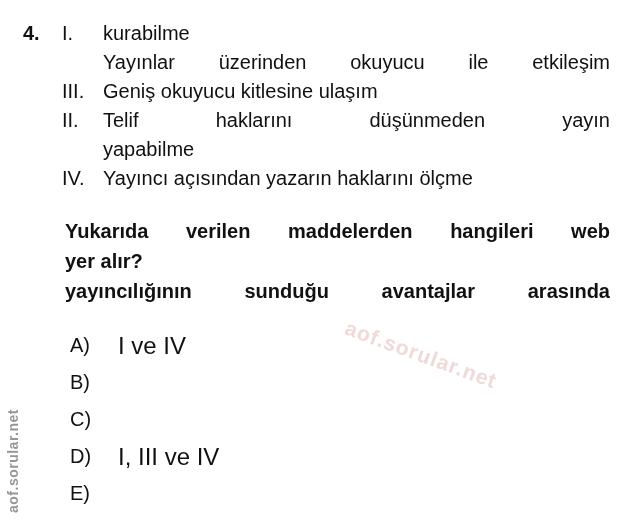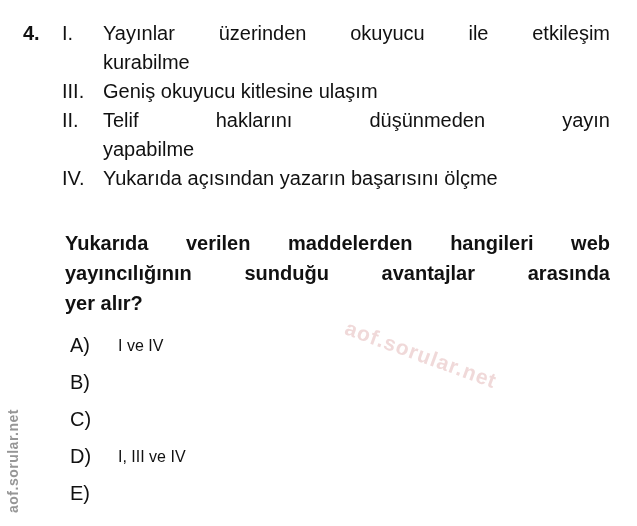--- a/index.html
+++ b/index.html
@@ -26,30 +26,29 @@
     font-size: 20px; line-height: 29px;
   }
   .item .lines { width: 507px; }
   .tline { font-size: 20px; line-height: 29px; }
   .tline.j { text-align: justify; text-align-last: justify; }
 
   
   .stem {
     position: absolute; left: 65px; top: 216px; width: 545px;
     font-weight: bold;
-    margin-top: 12px;
   }
   .stem .tline { font-size: 20px; line-height: 30px; }
   .stem .tline.j { text-align: justify; text-align-last: justify; }
 
   
   .options { position: absolute; left: 70px; top: 327px; width: 400px; }
   .option { display: flex; height: 37px; align-items: center; }
   .option .letter { flex: 0 0 48px; width: 48px; font-size: 20px; }
-  .option .text { font-size: 16px; }
+  .option .text { font-size: 24px; }
 
   
   .wm-diagonal {
     position: absolute; left: 350px; top: 316px;
     font-size: 21px; font-weight: bold; letter-spacing: 1px;
     transform: rotate(20deg); transform-origin: 0 0;
     white-space: nowrap; pointer-events: none;
   }
   .wm-vertical {
     position: absolute; left: 5px; top: 513px;
@@ -63,22 +62,22 @@
 
 <div class="page">
 
   <div class="qnum">4.</div>
 
   <div class="items">
 
     <div class="item">
       <span class="numeral">I.</span>
       <div class="lines">
+        <div class="tline">kurabilme</div>
         <div class="tline j">Yayınlar üzerinden okuyucu ile etkileşim</div>
-        <div class="tline">kurabilme</div>
       </div>
     </div>
 
     <div class="item">
       <span class="numeral">III.</span>
       <div class="lines">
         <div class="tline">Geniş okuyucu kitlesine ulaşım</div>
       </div>
     </div>
 
@@ -86,30 +85,30 @@
       <span class="numeral">II.</span>
       <div class="lines">
         <div class="tline j">Telif haklarını düşünmeden yayın</div>
         <div class="tline">yapabilme</div>
       </div>
     </div>
 
     <div class="item">
       <span class="numeral">IV.</span>
       <div class="lines">
-        <div class="tline">Yukarıda açısından yazarın başarısını ölçme</div>
+        <div class="tline">Yayıncı açısından yazarın haklarını ölçme</div>
       </div>
     </div>
 
   </div>
 
   <div class="stem">
     <div class="tline j">Yukarıda verilen maddelerden hangileri web</div>
+    <div class="tline">yer alır?</div>
     <div class="tline j">yayıncılığının sunduğu avantajlar arasında</div>
-    <div class="tline">yer alır?</div>
   </div>
 
   <div class="options">
     <div class="option">
       <span class="letter">A)</span>
       <span class="text">I ve IV</span>
     </div>
     <div class="option">
       <span class="letter">B)</span>
     </div>

